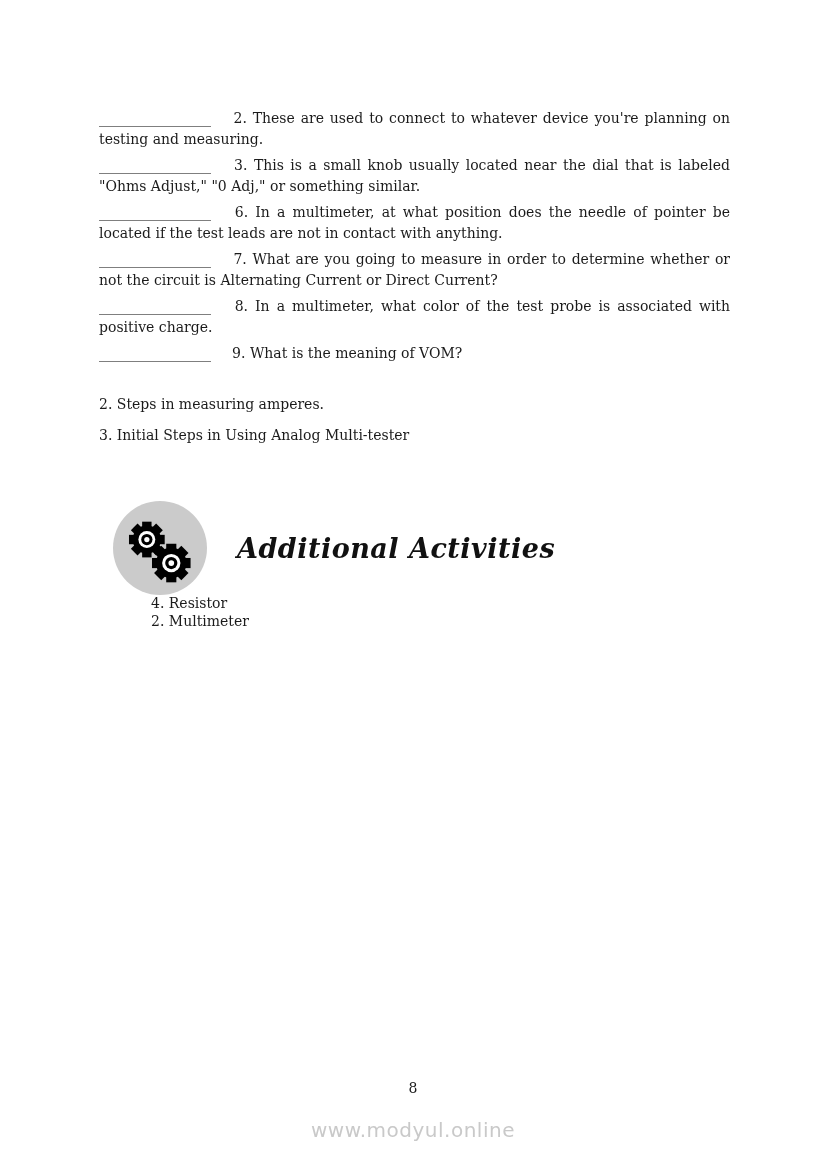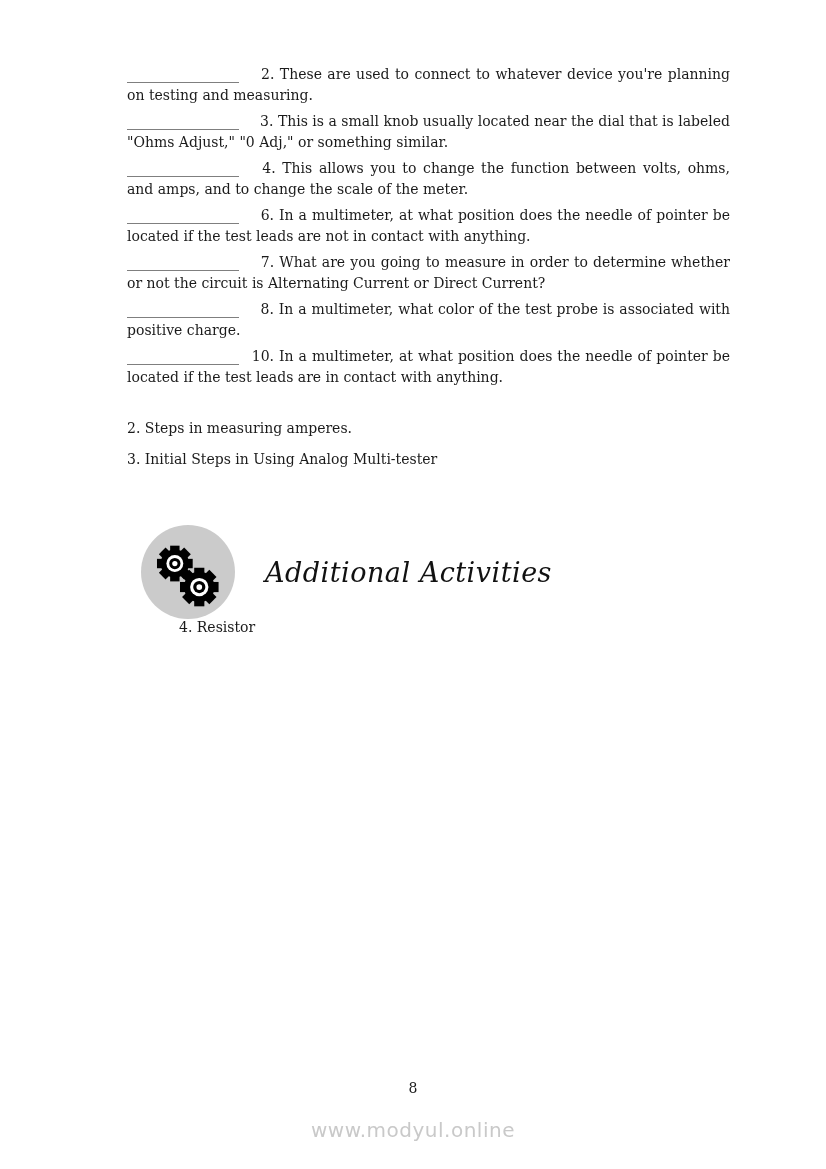--- a/index.html
+++ b/index.html
@@ -10,22 +10,21 @@
     height: 1169px;
     margin: 0 auto;
     background: #ffffff;
     font-family: "DejaVu Serif", "Liberation Serif", serif;
     font-size: 14px;
     line-height: 21px;
     color: #1b1b1b;
     overflow: hidden;
   }
   .content {
-    padding: 64px 96px 0 99px;
-    margin-left: 28px;
+    padding: 108px 96px 0 99px;
   }
   p.quiz-item {
     text-align: justify;
     margin-bottom: 5px;
   }
   .blank {
     letter-spacing: 0px;
     white-space: nowrap;
   }
   .qnum {
@@ -45,21 +44,21 @@
     height: 94px;
   }
   .aa-badge {
     width: 94px;
     height: 94px;
     flex: 0 0 94px;
     margin-left: 14px;
   }
   .aa-title {
     font-family: "DejaVu Serif", "Liberation Serif", serif;
-    font-weight: normal;
+    font-weight: bold;
     font-style: italic;
     font-size: 27px;
     line-height: 27px;
     letter-spacing: 0.5px;
     color: #111111;
     margin-left: 30px;
   }
   .aa-direction { margin-top: 14px; text-align: justify; }
   .materials { margin-left: 52px; }
   .materials p { line-height: 17.5px; }
@@ -95,42 +94,37 @@
         <span class="qnum">2.</span>
         <span>These are used to connect to whatever device you're planning on testing and measuring.</span>
       </p>
       <p class="quiz-item">
         <span class="blank">________________</span>
         <span class="qnum">3.</span>
         <span>This is a small knob usually located near the dial that is labeled "Ohms Adjust," "0 Adj," or something similar.</span>
       </p>
       <p class="quiz-item">
         <span class="blank">________________</span>
-        <span class="qnum">4.</span>
-        <span>This allows you to change the function between volts, ohms, and amps, and to change the scale of the meter.</span>
-      </p>
-      <p class="quiz-item">
-        <span class="blank">________________</span>
         <span class="qnum">6.</span>
         <span>In a multimeter, at what position does the needle of pointer be located if the test leads are not in contact with anything.</span>
       </p>
       <p class="quiz-item">
         <span class="blank">________________</span>
         <span class="qnum">7.</span>
         <span>What are you going to measure in order to determine whether or not the circuit is Alternating Current or Direct Current?</span>
       </p>
       <p class="quiz-item">
         <span class="blank">________________</span>
         <span class="qnum">8.</span>
         <span>In a multimeter, what color of the test probe is associated with positive charge.</span>
       </p>
       <p class="quiz-item">
         <span class="blank">________________</span>
-        <span class="qnum">10.</span>
-        <span>In a multimeter, at what position does the needle of pointer be located if the test leads are in contact with anything.</span>
+        <span class="qnum">9.</span>
+        <span>What is the meaning of VOM?</span>
       </p>
     </section>
 
     <section class="section-b">
       <p class="activity">2. Steps in measuring amperes.</p>
       <p class="activity">3. Initial Steps in Using Analog Multi-tester</p>
     </section>
 
     <div class="aa-header">
       <svg class="aa-badge" viewBox="0 0 100 100" xmlns="http://www.w3.org/2000/svg">
@@ -161,20 +155,21 @@
           <circle r="6" fill="#000000"></circle>
           <circle r="2.8" fill="#ffffff"></circle>
         </g>
       </svg>
       <h1 class="aa-title">Additional Activities</h1>
     </div>
 
     <section>
       <div class="materials">
         <p>4. Resistor</p>
+        <p>2. Multimeter</p>
       </div>
     </section>
 
   </div>
 
   <div class="page-number">8</div>
   <div class="watermark" style="color: rgb(201, 201, 201);">www.modyul.online</div>
 </div>
 
 </body></html>

